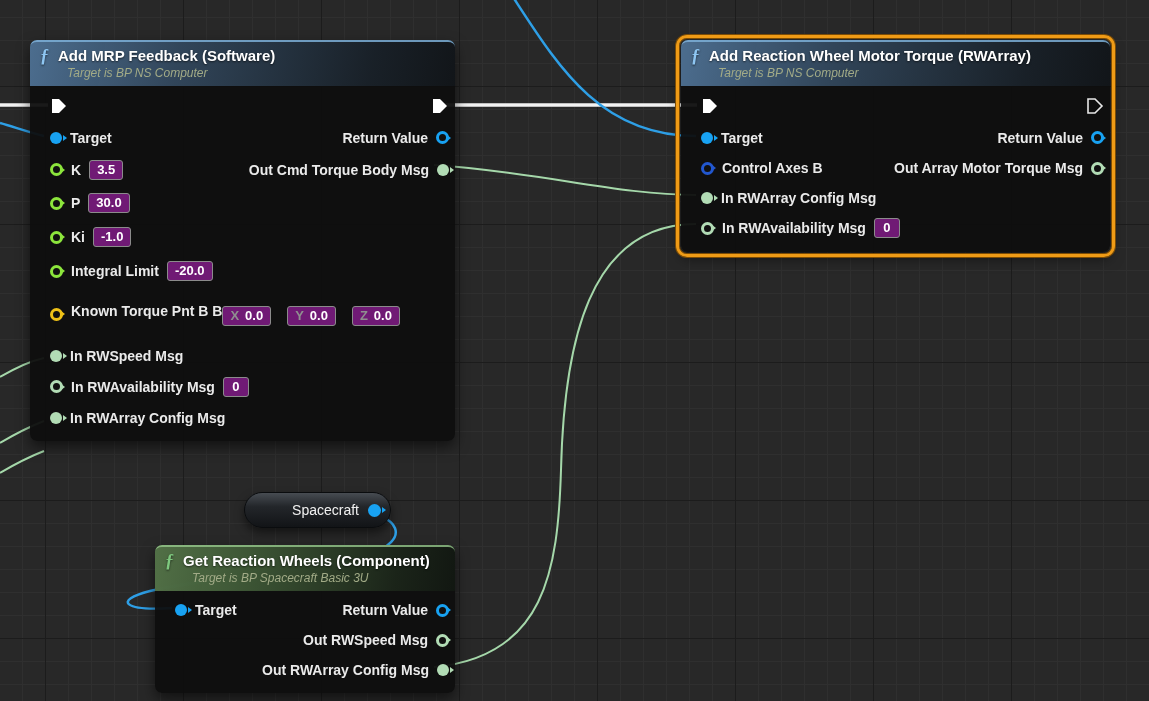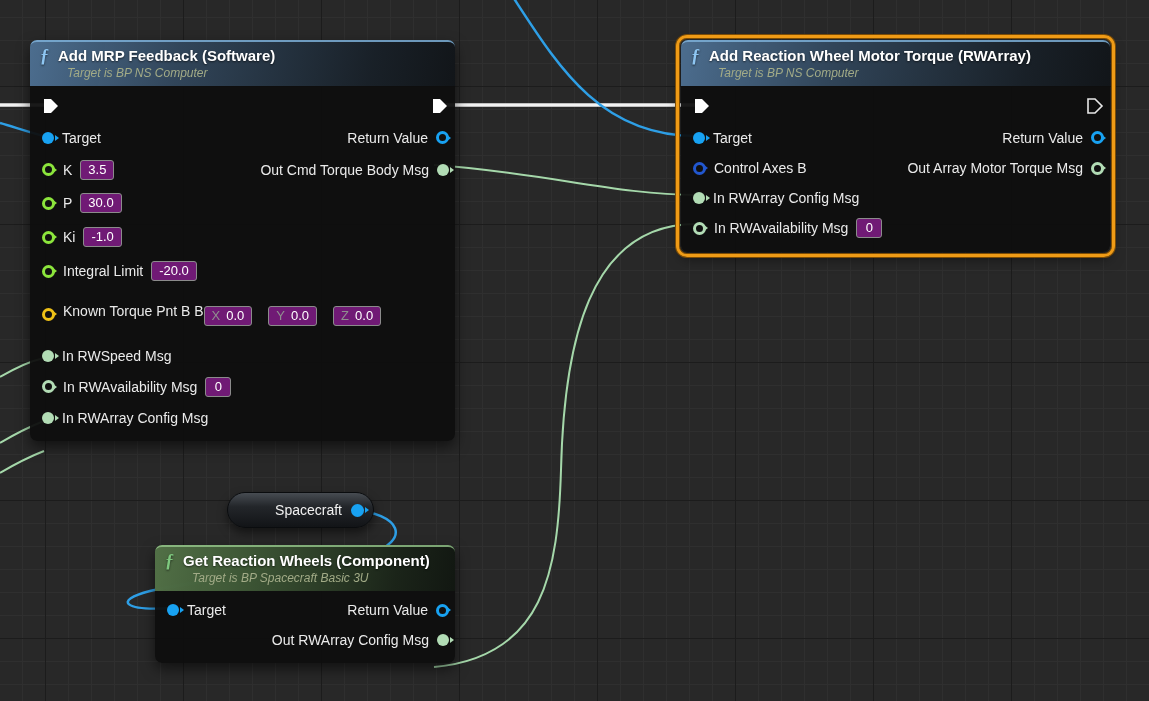--- a/index.html
+++ b/index.html
@@ -35,21 +35,21 @@
   .node-header.green{
     border-top-color:rgba(150,200,140,0.8);
     background:linear-gradient(100deg, rgba(86,118,74,0.95) 0%, rgba(62,88,54,0.92) 35%, rgba(28,38,26,0.92) 80%, rgba(18,24,18,0.92) 100%);
   }
   .node-title{font-size:15px;font-weight:bold;color:#fff;white-space:nowrap;
     text-shadow:0 1px 2px rgba(0,0,0,0.6);display:flex;align-items:center;gap:9px;}
   .fn-icon{font-family:"Liberation Serif",serif;font-style:italic;font-weight:bold;
     font-size:18px;color:#8ec6f2;line-height:14px;}
   .node-header.green .fn-icon{color:#7ec87e;}
   .node-subtitle{font-size:12px;font-style:italic;color:#a2ab87;margin:2px 0 0 27px;white-space:nowrap;}
-  .node-body{padding:4px 0 8px 4px;}
+  .node-body{padding:4px 0 8px 12px;font-weight:bold;}
   .prow{display:flex;align-items:center;justify-content:space-between;
     padding:0 6px 0 8px;font-size:14px;color:#eaeaea;}
   .pleft,.pright{display:flex;align-items:center;gap:8px;white-space:nowrap;}
   .pright{margin-left:auto;}
   
   .pin{position:relative;width:12px;height:12px;border-radius:50%;flex:0 0 auto;}
   .pin::after{content:"";position:absolute;right:-5px;top:50%;transform:translateY(-50%);
     border-top:3px solid transparent;border-bottom:3px solid transparent;
     border-left:4px solid currentColor;}
   .pin.filled{background:currentColor;}
@@ -242,21 +242,21 @@
       <div class="prow" style="height:32px;">
         <span class="pleft">
           <span class="pin ring c-struct"></span>
           <span>In RWAvailability Msg</span>
           <span class="valbox">0</span>
         </span>
       </div>
     </div>
   </div>
 
-  <div class="pill" style="left:227px;top:492px;width:120px;height:34px;">
+  <div class="pill" style="left:244px;top:492px;width:120px;height:34px;">
     <span>Spacecraft</span>
     <span class="pin filled c-object"></span>
   </div>
 
   <div class="node" style="left:155px;top:545px;width:300px;">
     <div class="node-header green">
       <div class="node-title">
         <span class="fn-icon">ƒ</span>
         <span>Get Reaction Wheels (Component)</span>
       </div>
@@ -268,20 +268,26 @@
           <span class="pin filled c-object"></span>
           <span>Target</span>
         </span>
         <span class="pright">
           <span>Return Value</span>
           <span class="pin ring c-object"></span>
         </span>
       </div>
       <div class="prow" style="height:30px;">
         <span class="pright">
+          <span>Out RWSpeed Msg</span>
+          <span class="pin ring c-struct"></span>
+        </span>
+      </div>
+      <div class="prow" style="height:30px;">
+        <span class="pright">
           <span>Out RWArray Config Msg</span>
           <span class="pin filled c-struct"></span>
         </span>
       </div>
     </div>
   </div>
 
 </div>
 
 </body></html>

